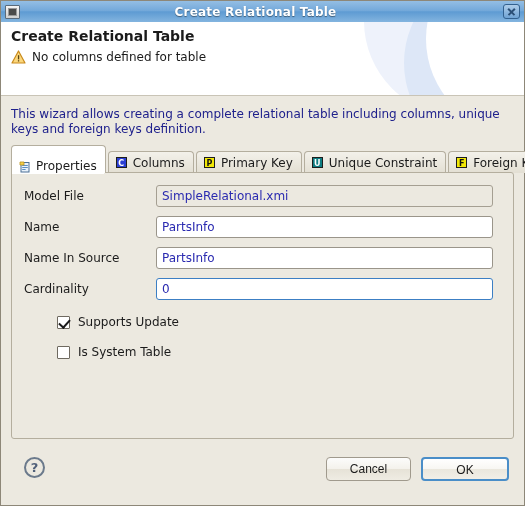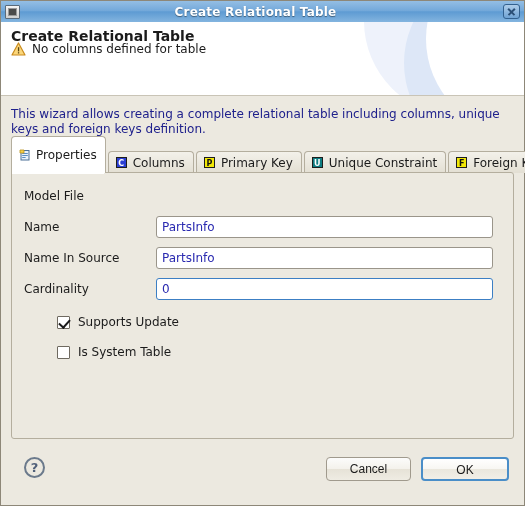--- a/index.html
+++ b/index.html
@@ -67,21 +67,21 @@
   }
   .header .deco3{
     position:absolute;right:-30px;top:-96px;width:190px;height:190px;
     border-radius:50%;background:#eef2fb;
   }
   .hdr-title{
     position:absolute;left:10px;top:6px;
     font-size:14px;font-weight:bold;color:#1b1b1b;
   }
   .hdr-msgrow{
-    position:absolute;left:10px;top:20px;display:flex;align-items:center;gap:6px;
+    position:absolute;left:10px;top:28px;display:flex;align-items:center;gap:6px;
   }
   .warn-icon{
     width:15px;height:14px;position:relative;flex:0 0 auto;
   }
   .warn-icon svg{display:block;}
   .hdr-msg{font-size:12px;color:#1b1b1b;}
 
   
   .body{
     position:absolute;left:0;top:95px;right:0;bottom:56px;
@@ -103,23 +103,24 @@
     box-sizing:border-box;
     border:1px solid #b4ae9e;border-bottom:none;
     border-radius:4px 4px 0 0;
     background:linear-gradient(to bottom,#f3f1ea,#e3dfd3);
     font-size:12px;color:#1b1b1b;white-space:nowrap;
     position:relative;
   }
   .tab.selected{
     background:#ffffff;
     border-color:#b4ae9e;
-    height:37px;
+    height:28px;
     z-index:3;
     font-weight:normal;
+    align-items:flex-end;
   }
   .tab .ticon{
     width:12px;height:12px;flex:0 0 auto;display:block;
   }
   
   .lic{
     width:11px;height:11px;line-height:11px;text-align:center;
     font-size:8px;font-weight:bold;font-family:"DejaVu Sans","Liberation Sans",sans-serif;
     box-sizing:border-box;border:1px solid #1d1d1d;display:block;
   }
@@ -271,20 +272,21 @@
 
     </div>
 
     <div class="panel">
       <div class="tabseam"></div>
 
       <div class="form">
 
         <div class="row" style="top:12px;">
           <span class="lbl">Model File</span>
+          <input class="fld readonly" type="text" readonly="" value="SimpleRelational.xmi" style="">
         </div>
 
         <div class="row" style="top:43px;">
           <span class="lbl">Name</span>
           <input class="fld" type="text" value="PartsInfo" style="">
         </div>
 
         <div class="row" style="top:74px;">
           <span class="lbl">Name In Source</span>
           <input class="fld" type="text" value="PartsInfo" style="">

